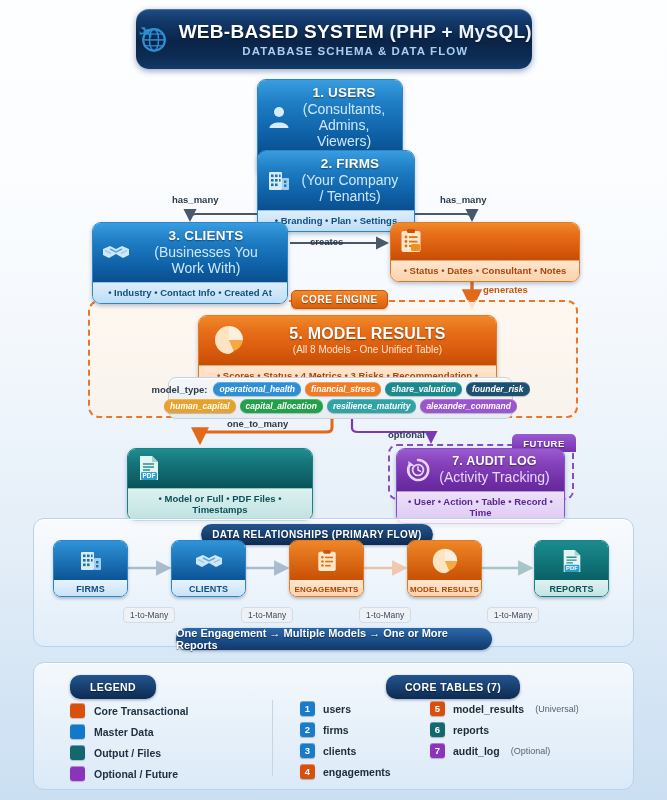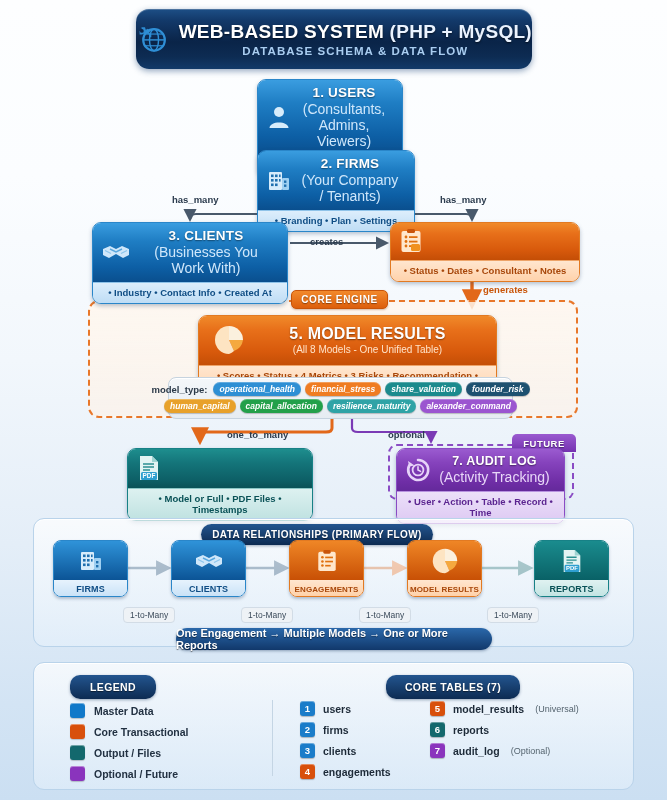--- a/index.html
+++ b/index.html
@@ -236,21 +236,21 @@
     <line x1="246" y1="568" x2="286" y2="568" stroke="#17436b" stroke-width="2.6" marker-end="url(#ahDark)"></line>
     <line x1="364" y1="568" x2="404" y2="568" stroke="#c75a15" stroke-width="2.6" marker-end="url(#ahOrange)"></line>
     <line x1="482" y1="568" x2="530" y2="568" stroke="#0d6066" stroke-width="2.6" marker-end="url(#ahTeal)"></line>
   </svg>
 
   <div class="abs conn-label" style="left:344px;top:132px">belongs_to</div>
   <div class="abs conn-label" style="left:172px;top:194px">has_many</div>
   <div class="abs conn-label" style="left:440px;top:194px">has_many</div>
   <div class="abs conn-label" style="left:310px;top:236px">creates</div>
   <div class="abs conn-label orange-t" style="left:483px;top:284px">generates</div>
-  <div class="abs conn-label" style="left:227px;top:429px">one_to_many</div>
+  <div class="abs conn-label" style="left:227px;top:418px">one_to_many</div>
   <div class="abs conn-label" style="left:388px;top:429px">optional</div>
 
   <div class="abs core-box"></div>
   <div class="abs core-badge">CORE ENGINE</div>
 
   <div class="abs card blue" id="users">
     <div class="hd">
       <svg width="26" height="26" viewBox="0 0 26 26">
         <circle cx="13" cy="8" r="5" fill="#d7ecfb"></circle>
         <path d="M3.5 24 C3.5 16.5 22.5 16.5 22.5 24 Z" fill="#d7ecfb"></path>
@@ -479,26 +479,26 @@
   <div class="abs pill" style="left:487px;top:607px">1-to-Many</div>
 
   <div class="abs summary-bar">One Engagement → Multiple Models → One or More Reports</div>
 
   <div class="abs panel" id="legend-panel"></div>
   <div class="abs sec-badge legend-badge">LEGEND</div>
   <div class="abs sec-badge core-tables-badge">CORE TABLES (7)</div>
 
   <div class="abs legend-list">
     <div class="legend-row">
+      <span class="swatch" style="background:#d8500c"></span>
+      <span class="legend-txt">Core Transactional</span>
+    </div>
+    <div class="legend-row">
       <span class="swatch" style="background:#1179c9"></span>
       <span class="legend-txt">Master Data</span>
-    </div>
-    <div class="legend-row">
-      <span class="swatch" style="background:#d8500c"></span>
-      <span class="legend-txt">Core Transactional</span>
     </div>
     <div class="legend-row">
       <span class="swatch" style="background:#13686d"></span>
       <span class="legend-txt">Output / Files</span>
     </div>
     <div class="legend-row">
       <span class="swatch" style="background:#8a34bd"></span>
       <span class="legend-txt">Optional / Future</span>
     </div>
   </div>

